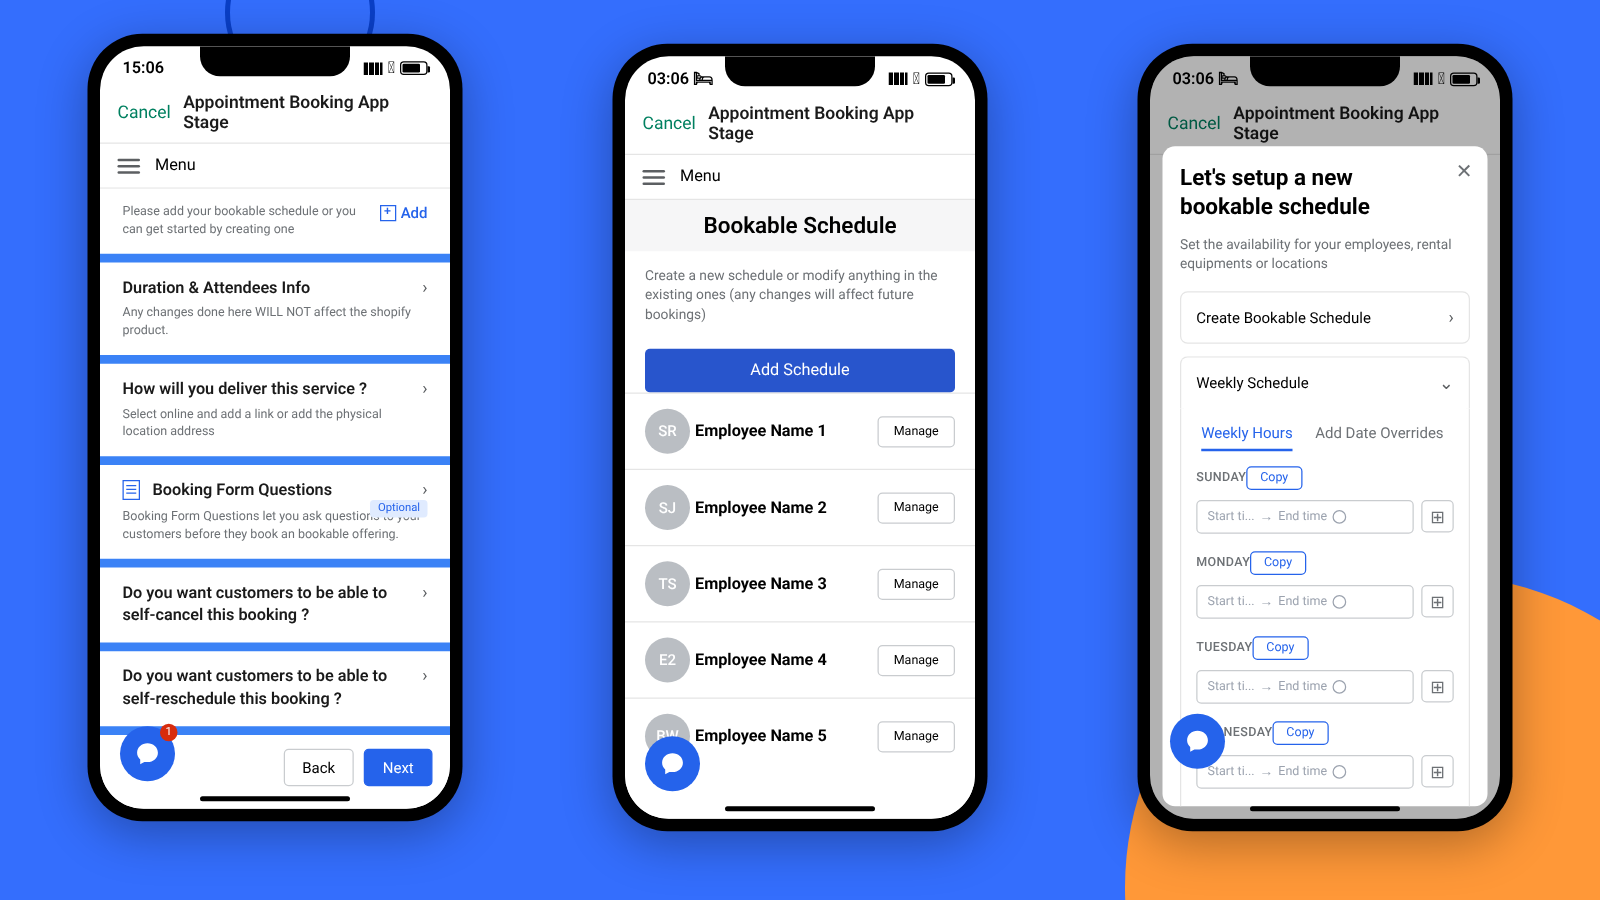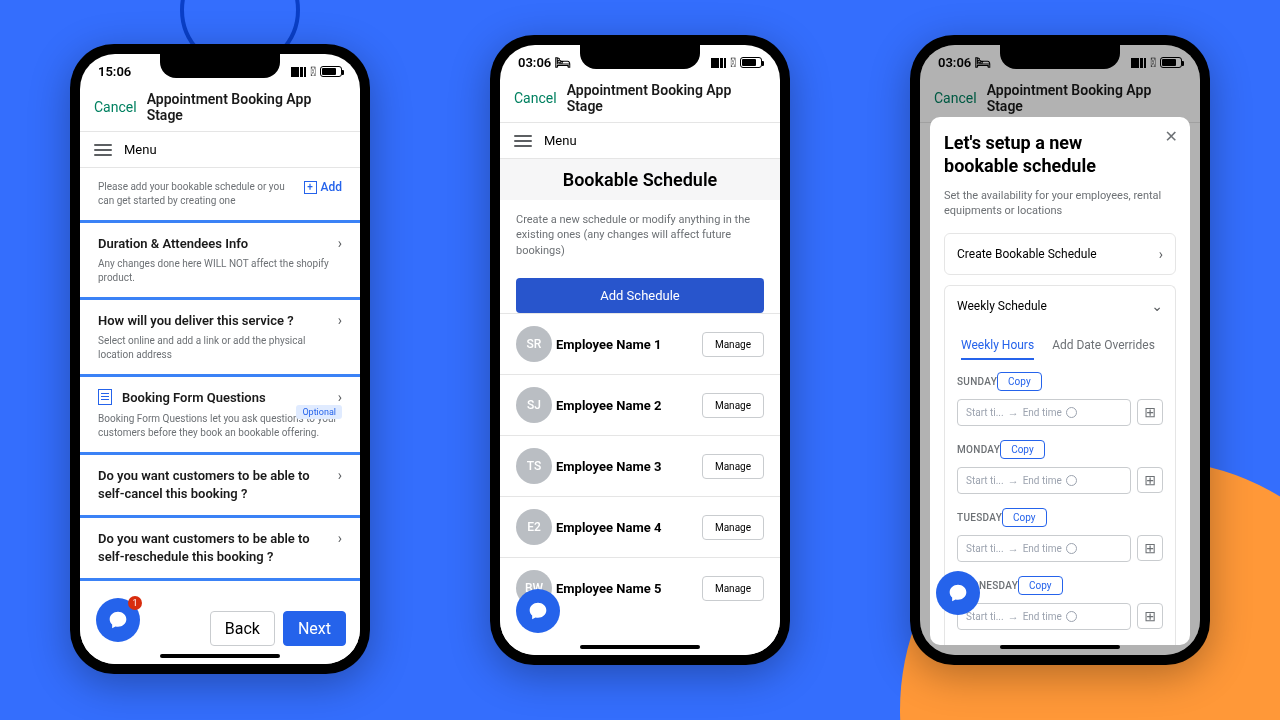--- a/index.html
+++ b/index.html
@@ -1,49 +1,49 @@
 <!DOCTYPE html>
 <html><head>
 <meta charset="utf-8">
 <style>
 *{box-sizing:border-box;margin:0;padding:0;font-family:-apple-system,BlinkMacSystemFont,"Segoe UI",Roboto,sans-serif}
 body{width:1280px;height:720px;background:#346efd;position:relative;overflow:hidden}
 .bg-ring{position:absolute;width:120px;height:120px;border:4px solid #0a3fc7;border-radius:50%;top:-50px;left:180px}
 .bg-blob{position:absolute;width:500px;height:500px;background:#ff9838;border-radius:50%;bottom:-240px;right:-120px}
 .phone{position:absolute;width:300px;height:630px;background:#000;border-radius:44px;padding:10px;box-shadow:0 10px 40px rgba(0,0,0,.3)}
-.phone1{left:70px;top:44px}
+.phone1{left:70px;top:27px}
 .phone2{left:490px;top:35px}
 .phone3{left:910px;top:35px}
 .screen{width:100%;height:100%;background:#fff;border-radius:35px;overflow:hidden;position:relative;display:flex;flex-direction:column}
 .notch{position:absolute;top:0;left:50%;transform:translateX(-50%);width:120px;height:24px;background:#000;border-radius:0 0 16px 16px;z-index:10}
 .statusbar{display:flex;justify-content:space-between;align-items:center;padding:10px 18px 4px;font-size:13px;font-weight:600}
 .statusbar .icons{display:flex;gap:4px;align-items:center}
 .sig{width:15px;height:10px;background:linear-gradient(to right,#000 0 25%,transparent 25% 30%,#000 30% 55%,transparent 55% 60%,#000 60% 80%,transparent 80% 85%,#000 85%)}
 .batt{width:22px;height:11px;border:1px solid #000;border-radius:3px;position:relative}
 .batt::after{content:"";position:absolute;right:-3px;top:3px;width:2px;height:5px;background:#000;border-radius:0 1px 1px 0}
 .batt::before{content:"";position:absolute;left:1px;top:1px;width:14px;height:7px;background:#000;border-radius:1px}
 .header{padding:8px 14px;border-bottom:1px solid #e5e5e5;display:flex;align-items:center;gap:10px;font-size:14px}
 .cancel{color:#008060;font-weight:400}
 .header-title{font-weight:600;color:#1a1a1a}
 .menubar{padding:10px 14px;display:flex;align-items:center;gap:12px;border-bottom:1px solid #e5e5e5;font-size:13px}
 .hamburger{width:18px;height:12px;display:flex;flex-direction:column;justify-content:space-between}
 .hamburger span{height:2px;background:#5c5f62;border-radius:1px}
 .content{flex:1;overflow-y:auto;background:#fff}
-.section{padding:12px 18px;border-bottom:3px solid #3b82f6;position:relative}
+.section{padding:12px 18px;border-bottom:7px solid #3b82f6;position:relative}
 .sec-head{display:flex;justify-content:space-between;align-items:flex-start;gap:8px}
 .sec-title{font-weight:600;font-size:13px;color:#1a1a1a;line-height:1.4}
 .sec-desc{font-size:10px;color:#6d7175;margin-top:4px;line-height:1.4}
 .chev{color:#5c5f62;font-size:14px;flex-shrink:0}
 .add-link{color:#2563eb;font-size:12px;font-weight:500;display:flex;align-items:center;gap:4px}
 .add-link .plus{width:13px;height:13px;border:1px solid #2563eb;display:flex;align-items:center;justify-content:center;font-size:10px;line-height:1}
 .opt-badge{background:#e0ebff;color:#2563eb;font-size:9px;padding:2px 6px;border-radius:3px;position:absolute;right:18px;top:28px}
 .doc-icon{width:14px;height:16px;border:1px solid #2563eb;position:relative;flex-shrink:0}
 .doc-icon::before{content:"";position:absolute;top:3px;left:2px;right:2px;height:1px;background:#2563eb;box-shadow:0 3px #2563eb,0 6px #2563eb}
 .footer-btns{position:absolute;bottom:18px;right:14px;display:flex;gap:8px}
-.btn{padding:7px 14px;font-size:16px;border-radius:4px;border:1px solid #c9cccf;background:#fff;cursor:pointer}
+.btn{padding:7px 14px;font-size:12px;border-radius:4px;border:1px solid #c9cccf;background:#fff;cursor:pointer}
 .btn-primary{background:#2563eb;color:#fff;border-color:#2563eb}
 .chat-fab{position:absolute;bottom:22px;left:16px;width:44px;height:44px;background:#2563eb;border-radius:50%;display:flex;align-items:center;justify-content:center}
 .chat-fab svg{fill:#fff}
 .badge{position:absolute;top:-2px;right:-2px;background:#d82c0d;color:#fff;font-size:9px;width:14px;height:14px;border-radius:50%;display:flex;align-items:center;justify-content:center}
 .home-ind{position:absolute;bottom:6px;left:50%;transform:translateX(-50%);width:120px;height:4px;background:#000;border-radius:2px}
 
 .p2-title{text-align:center;font-size:18px;font-weight:600;padding:10px 0;background:#f6f6f7}
 .p2-sub{padding:12px 16px}
 .p2-sub h3{font-size:15px;font-weight:600;margin-bottom:4px}
 .p2-sub p{font-size:11px;color:#6d7175;line-height:1.4}

